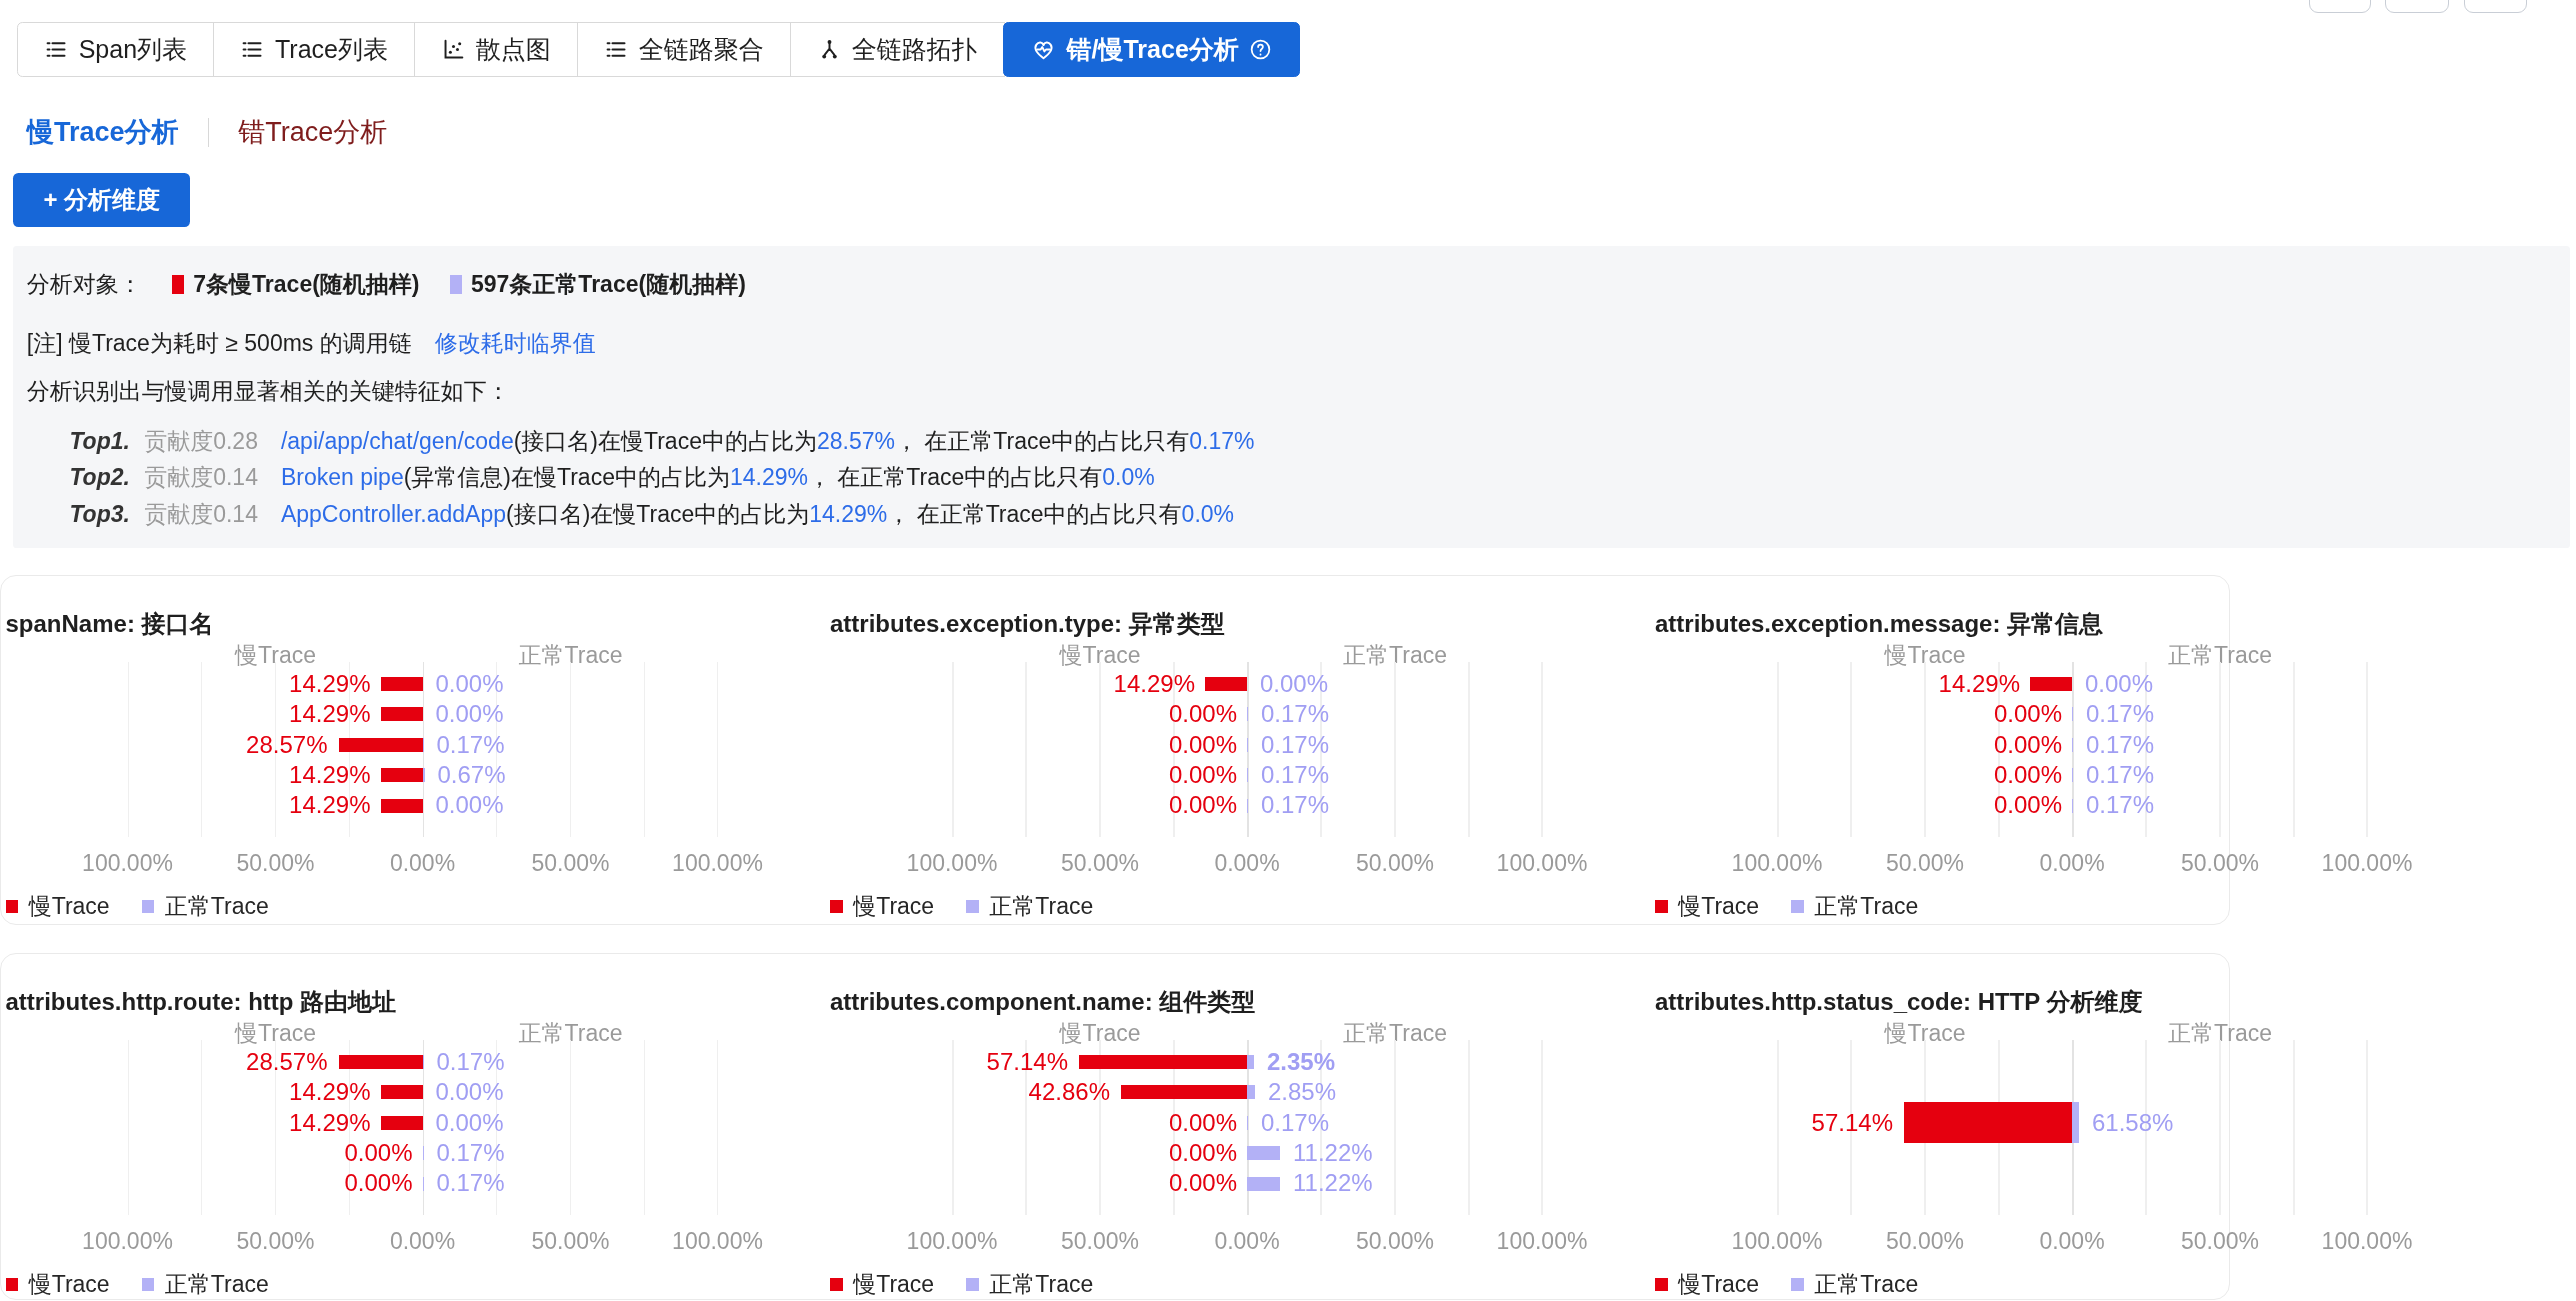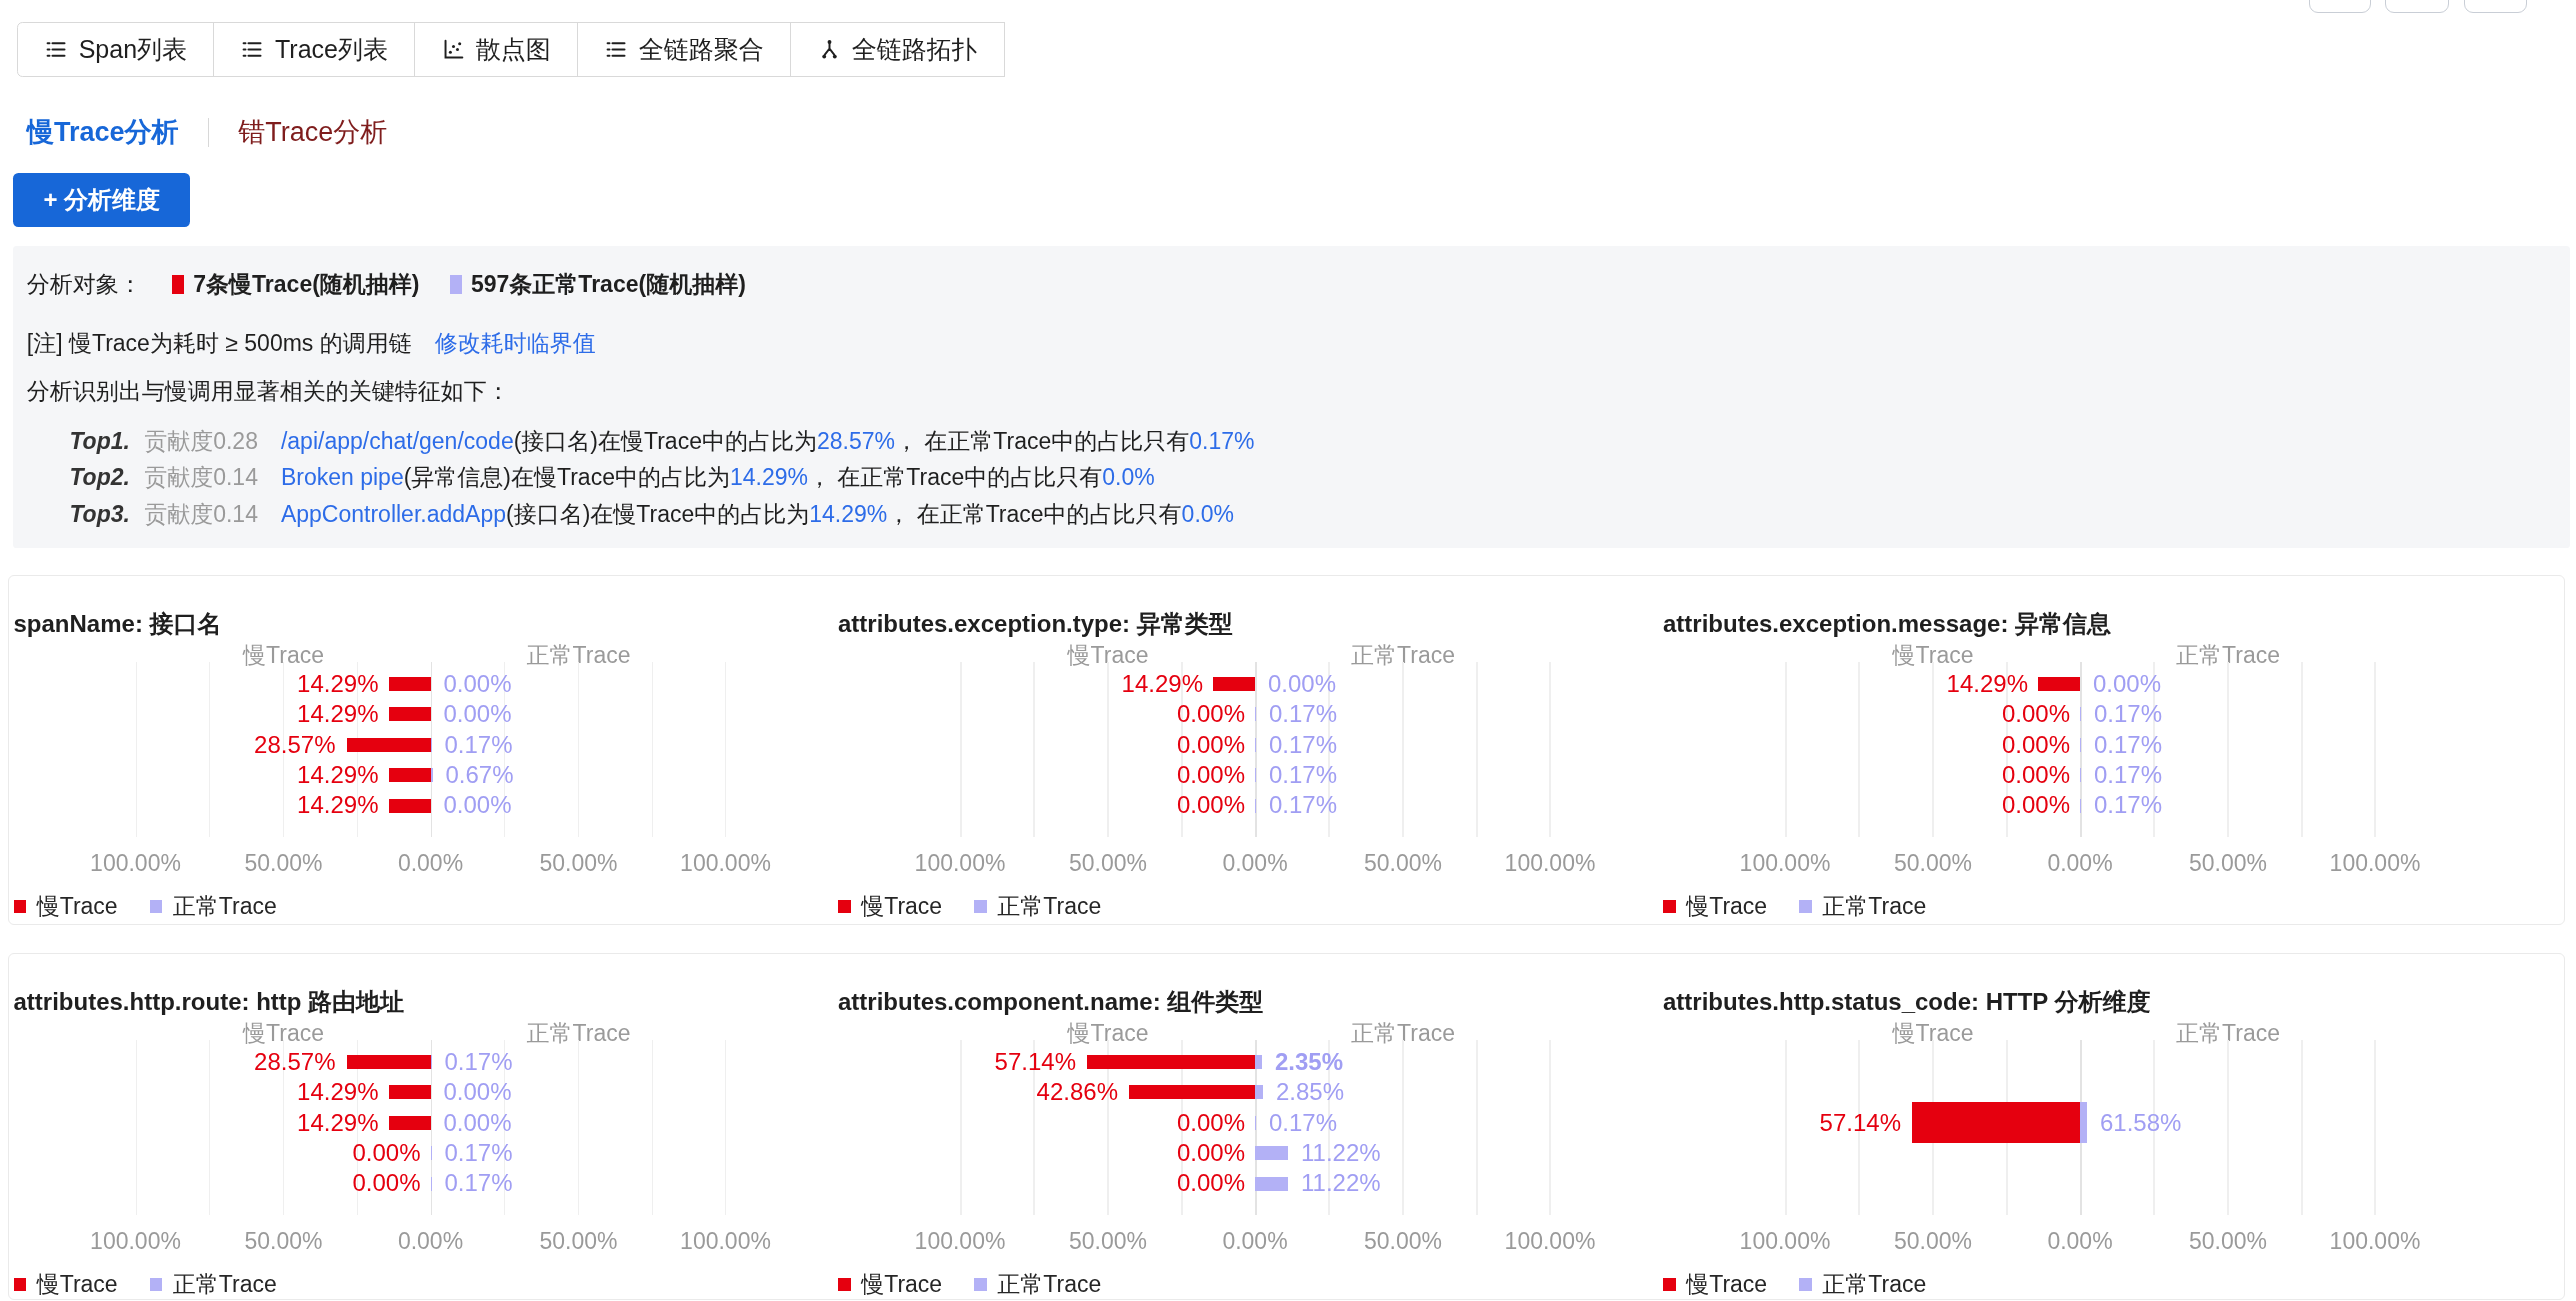--- a/index.html
+++ b/index.html
@@ -31,21 +31,21 @@
   .sline{position:absolute;display:flex;align-items:center;font-size:23px;color:var(--dark);white-space:nowrap}
   .swatch{display:inline-block;width:12.5px;height:19.7px;margin-right:9px}
   .target-item{display:flex;align-items:center;margin-left:30px;font-weight:600}
   .note-link{color:var(--link);margin-left:23px;cursor:pointer;font-weight:500}
   .top-line{position:absolute;left:56px;display:flex;align-items:center;font-size:23px;white-space:nowrap}
   .rank{font-style:italic;font-weight:700;color:#333}
   .contrib{color:var(--gray);margin-left:14.3px;margin-right:23px}
   .feature-link{color:var(--link);cursor:pointer}
   .pct{color:var(--link)}
   
-  .card{position:absolute;left:8px;width:2557px;background:#fff;border:1.8px solid #eaeaea;border-radius:6px}
+  .card{position:absolute;left:0;width:2230px;background:#fff;border:1.8px solid #eaeaea;border-radius:16px}
   #card-row1{top:575px;height:350px}
   #card-row2{top:953px;height:347px}
   .chart-panel{position:absolute;top:0;width:825px;height:343px}
   .chart-title{position:absolute;left:0;top:32px;font-size:24px;font-weight:600;color:var(--dark);white-space:nowrap}
   .col-header{position:absolute;top:64px;transform:translateX(-50%);font-size:23px;color:var(--gray);white-space:nowrap}
   .gridline{position:absolute;top:86px;height:175px;width:1.8px;background:#efefef}
   .gridline.center{background:#e3e3e3}
   .bar{position:absolute}
   .bar.slow{background:var(--red)}
   .bar.normal{background:var(--purple)}
@@ -102,20 +102,36 @@
     <span>
         <svg width="23" height="23" viewBox="0 0 26 26" fill="none" stroke="currentColor" stroke-width="2.2" stroke-linecap="round">
           <path d="M13 5.5V12M13 12l-5.5 7M13 12l5.5 7"></path>
           <circle cx="13" cy="4.5" r="2.2" fill="currentColor" stroke="none"></circle>
           <circle cx="7" cy="21" r="2.2" fill="currentColor" stroke="none"></circle>
           <circle cx="19" cy="21" r="2.2" fill="currentColor" stroke="none"></circle>
         </svg>
       </span>
     <span>全链路拓扑</span>
   </div>
+  <div class="tab active">
+    <span>
+        <svg width="25" height="25" viewBox="0 0 26 26" fill="none" stroke="currentColor" stroke-width="2" stroke-linecap="round" stroke-linejoin="round">
+          <path d="M13 22C5.5 16.5 3.2 11.4 5.6 7.9 8 4.5 12 5.4 13 8.4c1-3 5-3.9 7.4-.5 2.4 3.5.1 8.6-7.4 14.1Z"></path>
+          <path d="M6.5 13h3.5l1.7-2.6 2.2 4.6 1.7-2h4"></path>
+        </svg>
+      </span>
+    <span>错/慢Trace分析</span>
+    <span>
+        <svg width="23" height="23" viewBox="0 0 26 26" fill="none" stroke="currentColor" stroke-width="2" stroke-linecap="round">
+          <circle cx="13" cy="13" r="10"></circle>
+          <path d="M10.3 10.3c0-3.6 5.4-3.6 5.4 0 0 2.2-2.7 2.2-2.7 4.4"></path>
+          <path d="M13 18.6v.3"></path>
+        </svg>
+      </span>
+  </div>
 </div>
 
 <div class="stub" style="left:2309px;width:62px"></div>
 <div class="stub" style="left:2385px;width:64px"></div>
 <div class="stub" style="left:2464px;width:63px"></div>
 
 <div class="subtabs">
   <span class="subtab active">慢Trace分析</span>
   <span class="subtab-divider"></span>
   <span class="subtab">错Trace分析</span>

